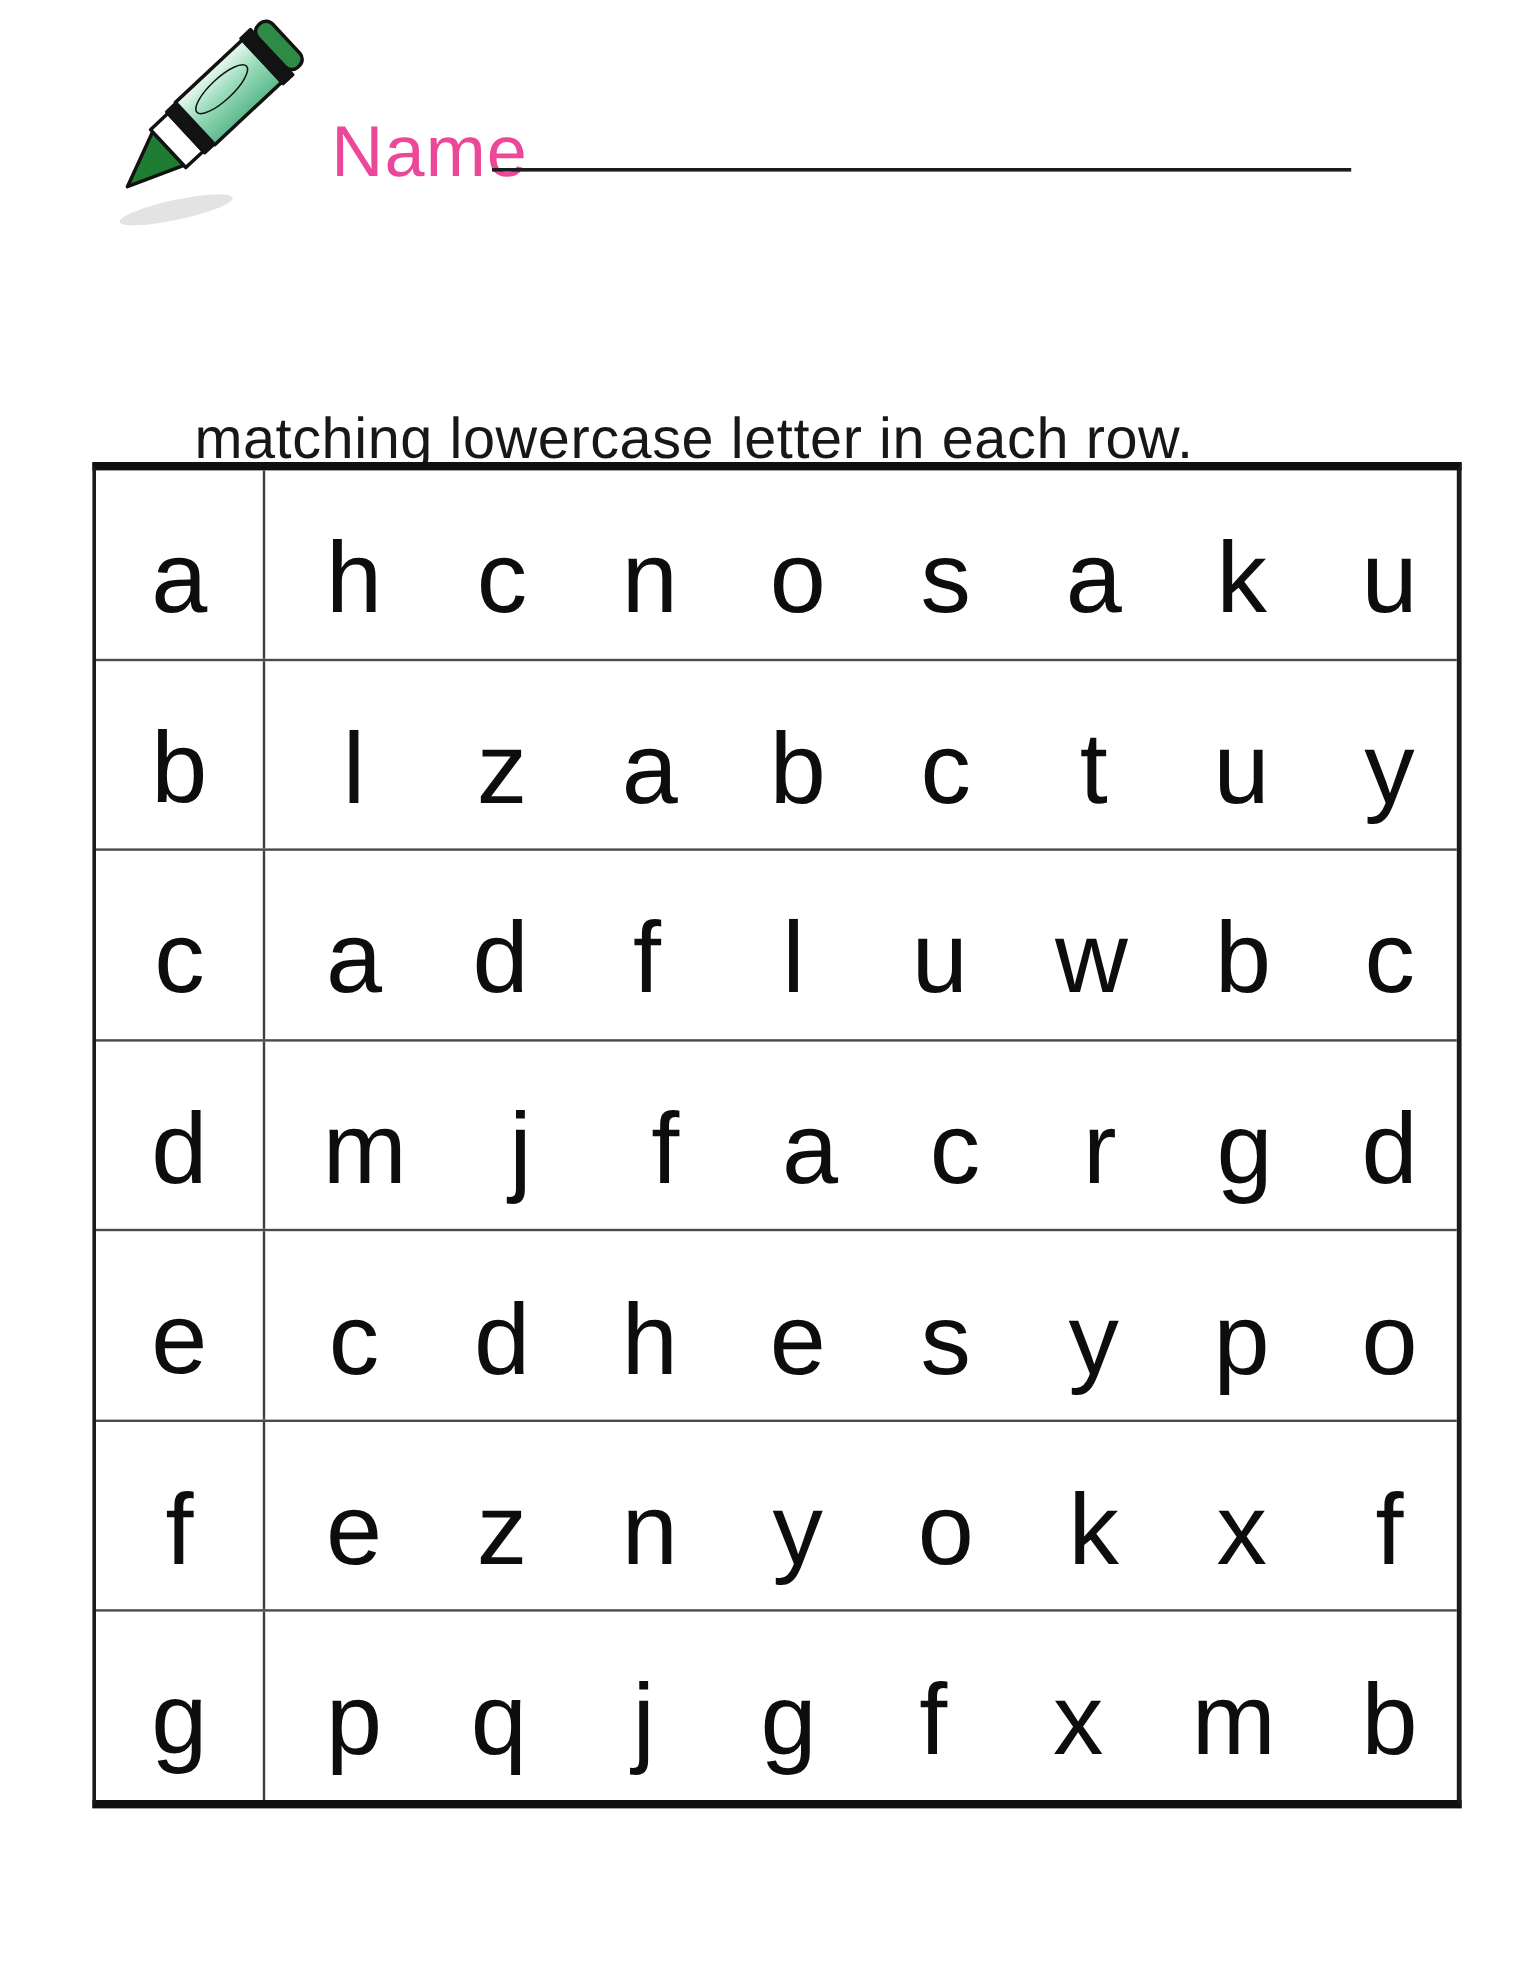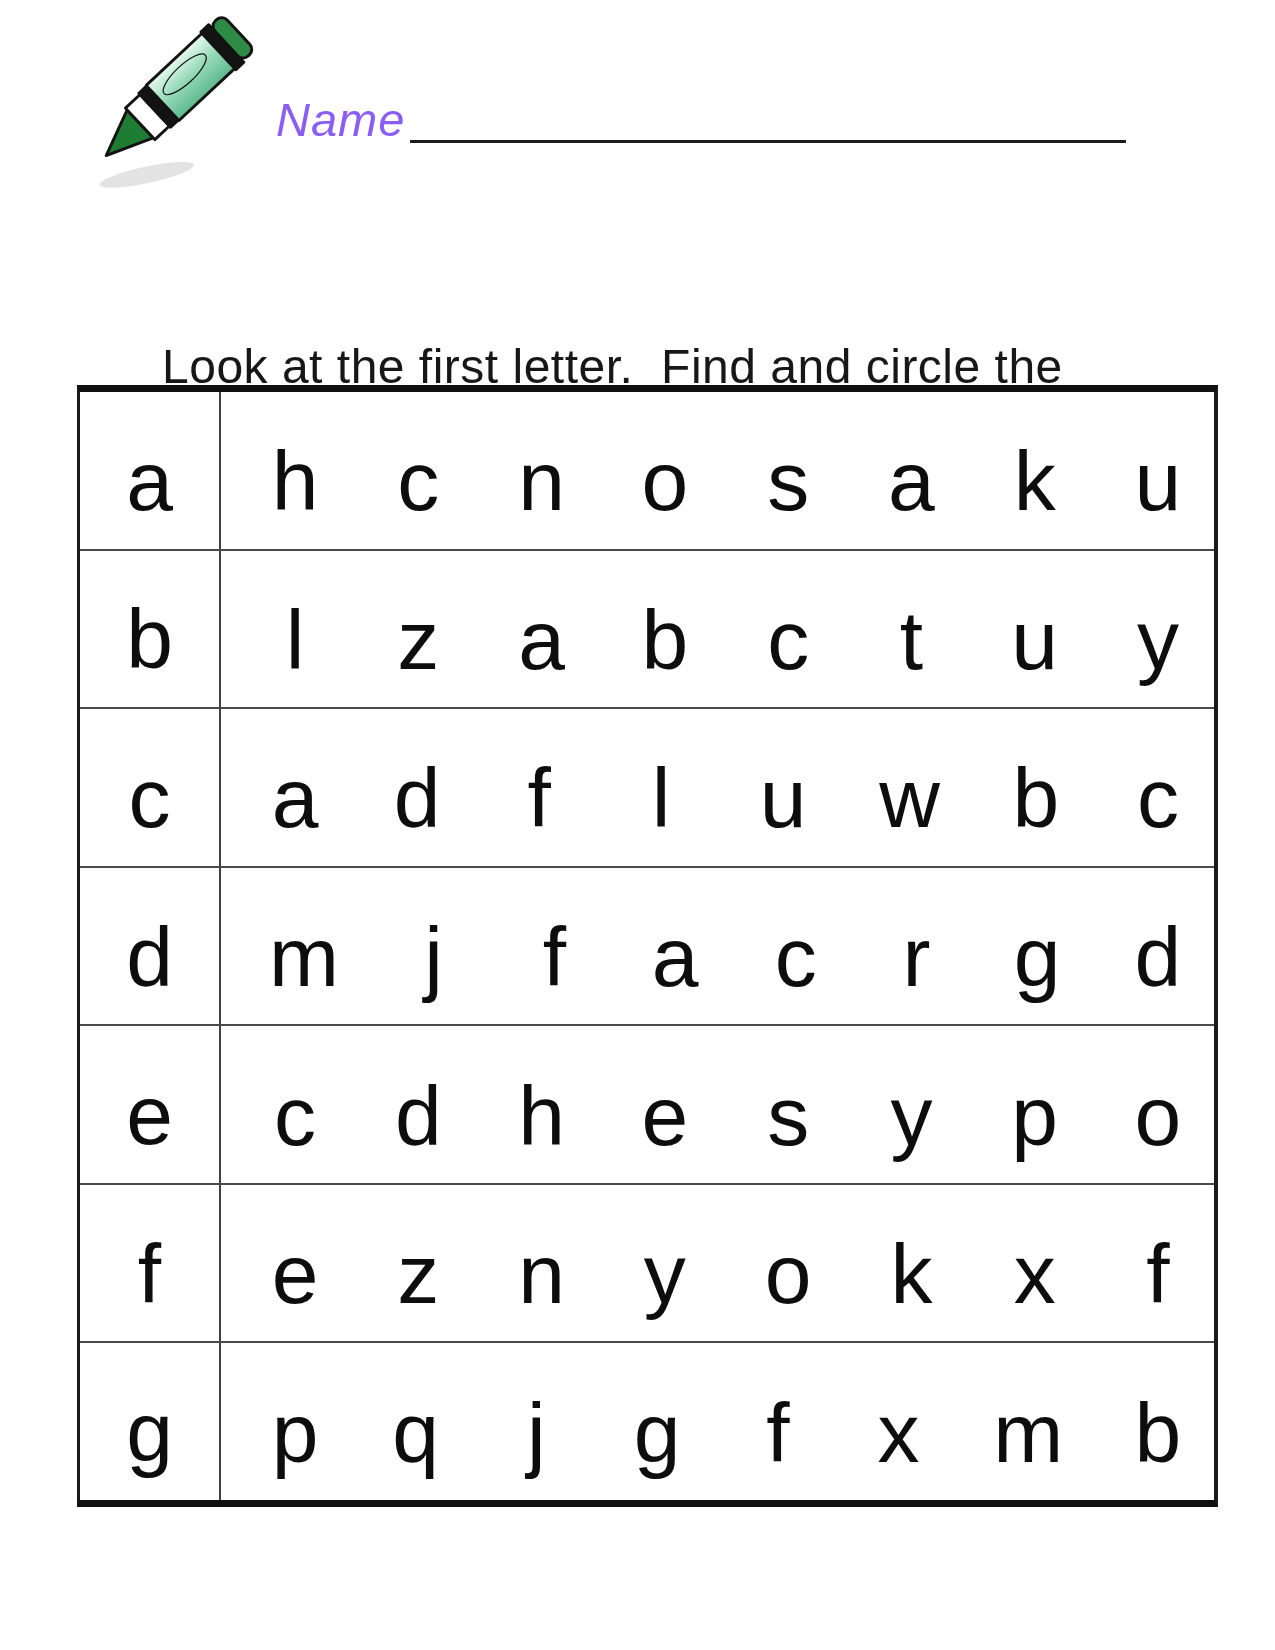--- a/index.html
+++ b/index.html
@@ -3,21 +3,21 @@
 <meta charset="utf-8">
 <style>
   html,body{margin:0;padding:0;background:#ffffff;}
   body{
     width:1275px;height:1650px;position:relative;overflow:hidden;
     font-family:"Liberation Sans", sans-serif;color:#111;
   }
   
   .crayon{position:absolute;left:92px;top:6px;width:195px;height:190px;}
   .name-label{
-    position:absolute;left:276px;top:92px;font-size:47px;letter-spacing:1px;color:#8b5cf6;font-style:italic;
+    position:absolute;left:276px;top:92px;font-size:60px;letter-spacing:1px;color:#ec4899;
   }
   .name-line{
     position:absolute;left:410px;top:98px;width:716px;height:42px;
     border-bottom:3px solid #1c1c1c;
   }
   
   .instructions{
     position:absolute;left:162px;top:212px;width:960px;
     font-size:48px;line-height:62px;color:#171717;white-space:pre-wrap;letter-spacing:0.5px;
   }
@@ -63,21 +63,20 @@
     <ellipse cx="152" cy="161" rx="34" ry="11" fill="none" stroke-width="1.5"></ellipse>
     <rect x="201" y="137" width="13" height="62" fill="#131313"></rect>
     <rect x="214" y="139" width="20" height="58" rx="9" fill="#2e8b45"></rect>
   </g>
 </svg>
 
 <div class="name-label">Name</div>
 <div class="name-line"></div>
 
 <div class="instructions">
-  <div>Look at the first letter.  Find and circle the</div>
   <div>matching lowercase letter in each row.</div>
 </div>
 
 <div class="wtable" id="rows">
     <div class="trow">
       <div class="tcell">a</div>
       <div class="lcell">
         <span class="letter">h</span>
         <span class="letter">c</span>
         <span class="letter">n</span>

